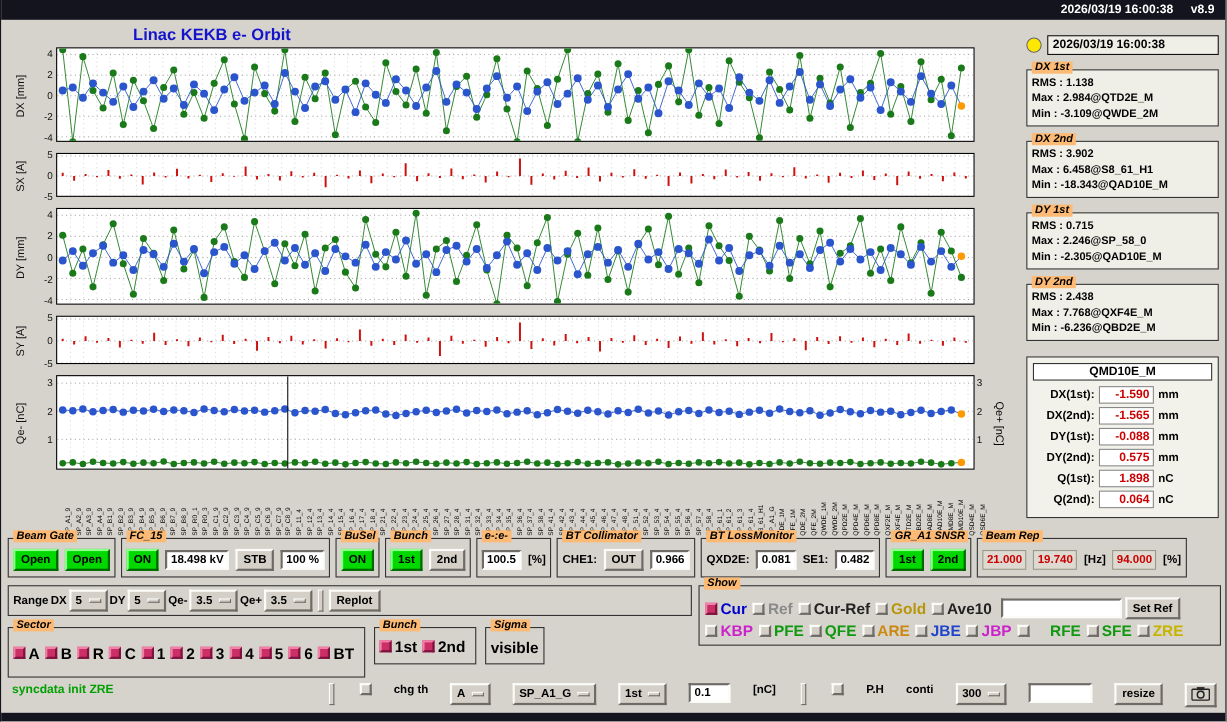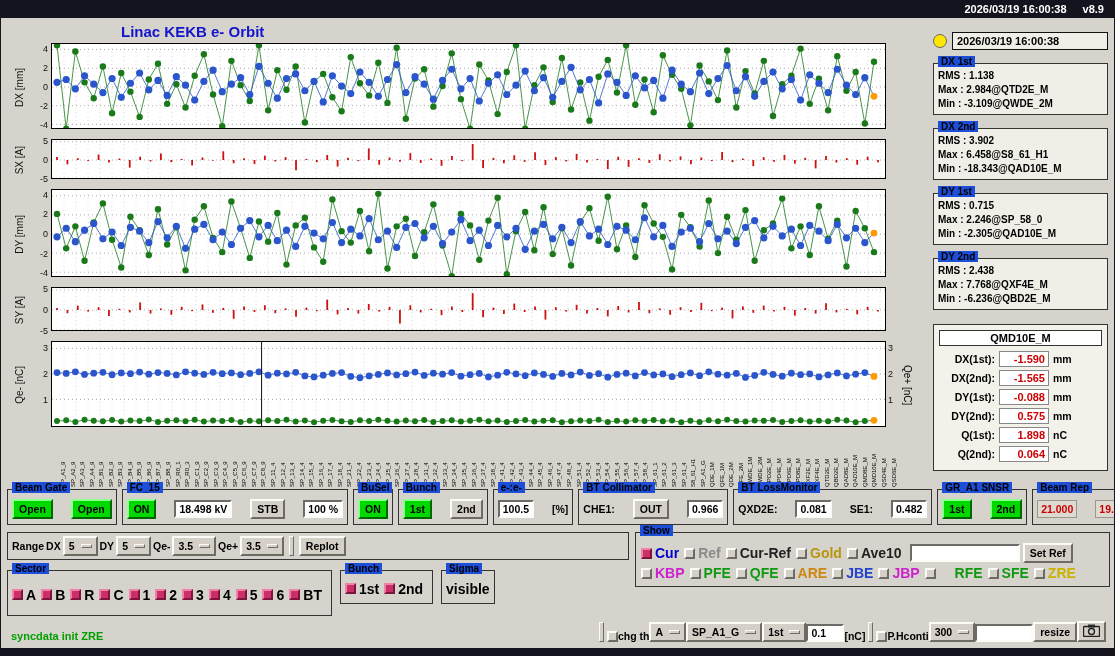--- a/index.html
+++ b/index.html
@@ -20,53 +20,53 @@
   .rlab{width:14px;display:flex;align-items:center;}
   .rlab span{writing-mode:vertical-rl;font-size:10px;white-space:nowrap;}
   svg.plot{background:#fff;border:1px solid #000;display:block;flex:0 0 auto;}
   .xlabels{margin-left:50px;width:839px;height:56px;display:flex;justify-content:space-between;overflow:hidden;}
   .xlabels span{writing-mode:vertical-rl;transform:rotate(180deg);font-size:6px;line-height:1.4;color:#000;white-space:nowrap;}
   
   .side-head{display:flex;align-items:center;gap:5px;margin-top:14px;}
   .lamp{width:14px;height:14px;border-radius:50%;background:#ffe800;border:1px solid #666;flex:0 0 auto;}
   .timebox{flex:1;background:#efeee7;border:1px solid #111;font-weight:bold;font-size:11px;padding:2px 4px;white-space:nowrap;}
   .sgroup{position:relative;border:1px solid #333;background:#efeee7;margin-top:13px;padding:5px 4px 3px;}
-  .glabel{position:absolute;top:-8px;left:4px;background:#1d4ed8;font-size:10px;font-weight:bold;padding:0 3px;white-space:nowrap;}
+  .glabel{position:absolute;top:-8px;left:4px;background:#fdba74;font-size:10px;font-weight:bold;padding:0 3px;white-space:nowrap;font-style:italic;}
   .sline{font-size:10px;font-weight:bold;line-height:14px;white-space:nowrap;overflow:hidden;}
   .qmd{border:1px solid #333;background:#f3f2ea;margin-top:14px;padding:5px;}
   .qmd-head{border:1px solid #333;background:#fff;text-align:center;font-weight:bold;font-size:11px;padding:1px;margin-bottom:5px;}
   .qrow{display:flex;align-items:center;margin:3px 0;}
   .qrow .ql{width:56px;text-align:right;font-size:10.5px;font-weight:bold;white-space:nowrap;}
   .qrow .qv{width:50px;background:#fff;border:1px solid #888;text-align:right;color:#cc0000;font-weight:bold;font-size:11px;padding:1px 3px;margin:0 4px;}
   .qrow .qu{font-size:10.5px;font-weight:bold;}
   
   .controls{padding:2px 4px 0 6px;}
   .crow1{display:flex;align-items:flex-start;gap:5px;}
-  .cgroup{position:relative;border:1px solid #333;padding:8px 4px 4px;display:flex;align-items:center;gap:18px;white-space:nowrap;height:36px;}
+  .cgroup{position:relative;border:1px solid #333;padding:8px 4px 4px;display:flex;align-items:center;gap:6px;white-space:nowrap;height:36px;}
   .btn{background:#d4d0c8;border:2px solid;border-color:#fbfbf8 #6e6a66 #6e6a66 #fbfbf8;font-size:10.5px;font-weight:bold;padding:2px 5px;display:inline-block;color:#000;}
   .btn-green{background:#00d800;border-color:#8cff8c #006600 #006600 #8cff8c;}
   .disp{background:#fff;border:2px solid;border-color:#6e6a66 #fbfbf8 #fbfbf8 #6e6a66;font-size:10.5px;font-weight:bold;padding:1px 3px;display:inline-block;}
   .red-disp{background:#dedad2;border:1px solid #998;color:#cc0000;font-weight:bold;font-size:10.5px;padding:2px 3px;display:inline-block;}
   .lbl{font-size:10.5px;font-weight:bold;}
   .dd{background:#d4d0c8;border:2px solid;border-color:#fbfbf8 #6e6a66 #6e6a66 #fbfbf8;font-size:10.5px;font-weight:bold;padding:2px 4px;display:inline-flex;align-items:center;gap:6px;}
   .dash{width:11px;height:4px;background:#d4d0c8;border:1px solid;border-color:#fbfbf8 #6e6a66 #6e6a66 #fbfbf8;display:inline-block;}
   .chk{width:11px;height:11px;border:2px solid;display:inline-block;flex:0 0 auto;}
   .chk.on{background:#cc2e66;border-color:#ee82a8 #7c1440 #7c1440 #ee82a8;}
   .chk.off{background:#d4d0c8;border-color:#fbfbf8 #6e6a66 #6e6a66 #fbfbf8;}
   .chk-item{display:inline-flex;align-items:center;gap:3px;margin-right:5px;}
   .chk-label{font-size:14px;font-weight:bold;color:#000;}
   .vsep{width:5px;height:20px;background:#d4d0c8;border:1px solid;border-color:#fbfbf8 #6e6a66 #6e6a66 #fbfbf8;margin:0 3px;display:inline-block;}
   .crow23{display:flex;margin-top:7px;gap:6px;align-items:flex-start;}
   .left23{width:622px;}
   .rangebox{border:1px solid #333;padding:3px 4px;display:flex;align-items:center;gap:2px;}
   .sectorrow{display:flex;gap:8px;margin-top:10px;}
   .showbox{flex:1;position:relative;border:1px solid #333;padding:8px 5px 3px;}
   .showrow{display:flex;align-items:center;gap:3px;margin:2px 0;}
   .entry{background:#fff;border:2px solid;border-color:#6e6a66 #fbfbf8 #fbfbf8 #6e6a66;font-size:10.5px;font-weight:bold;height:18px;padding:0 3px;font-family:"Liberation Sans",sans-serif;}
-  .statusrow{display:flex;align-items:flex-end;margin-top:5px;padding:0 4px;gap:0;}
+  .statusrow{display:flex;align-items:flex-start;margin-top:5px;padding:0 4px;gap:20px;}
   .sync{color:#00a000;font-size:11px;font-weight:bold;}
   .spacer{flex:1;}
   .bottombar{position:absolute;bottom:0;left:0;width:100%;height:8px;background:#14141e;}
 </style>
 </head>
 <body>
 
 <div class="topbar">
   <span>2026/03/19 16:00:38</span>
   <span>v8.9</span>

